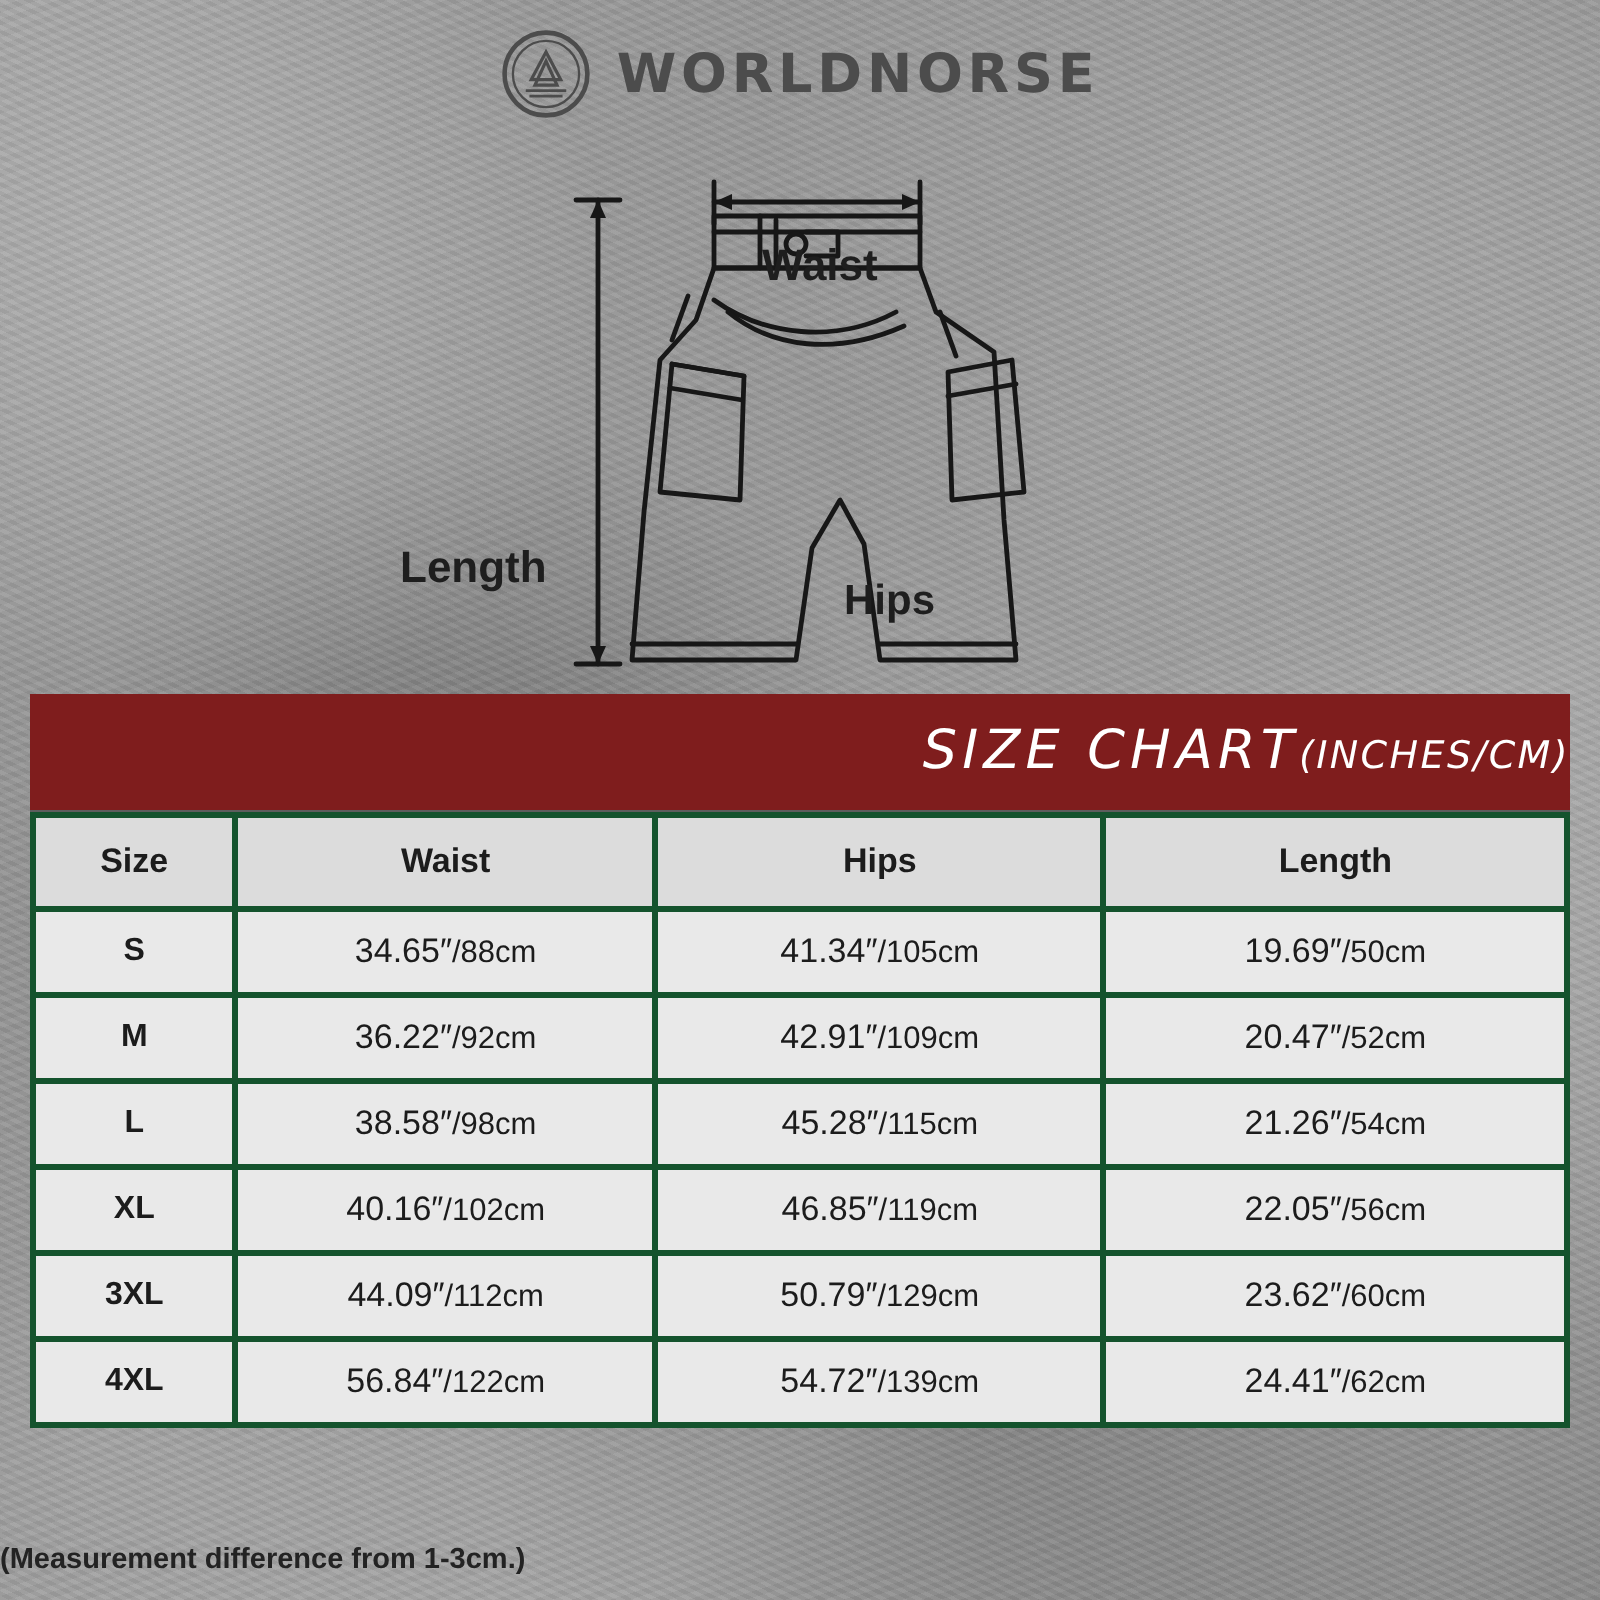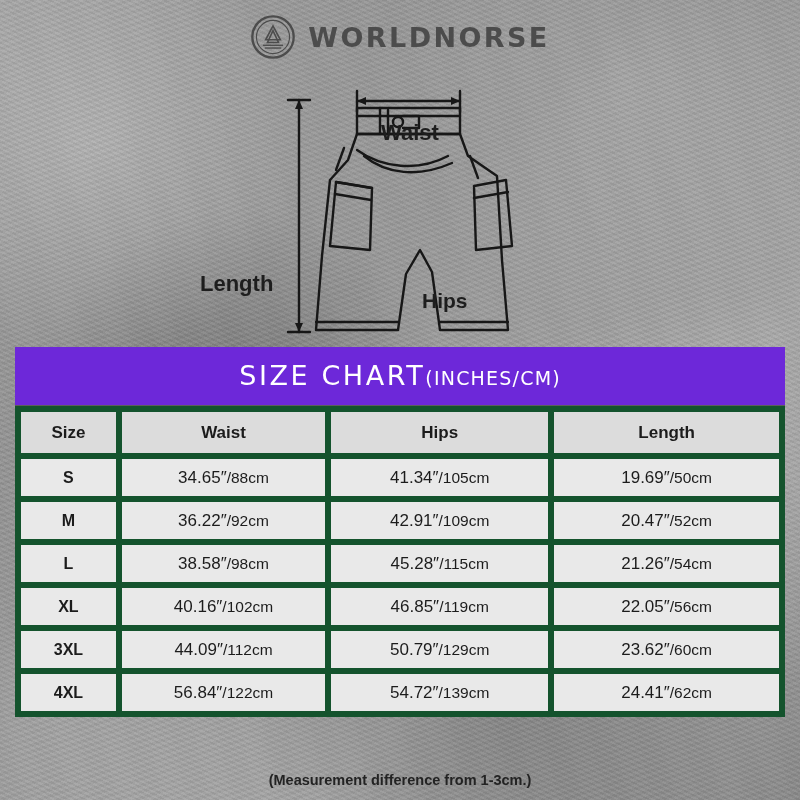--- a/index.html
+++ b/index.html
@@ -66,42 +66,43 @@
   .lbl-length { top: 211px; left: 200px; font-size: 22px; }
   .lbl-hips   { top: 229px; left: 422px; font-size: 21px; }
 
   
   .chart {
     position: absolute;
     left: 15px; top: 347px;
     width: 770px;
   }
   .chart-title {
-    background: #6d28d9;
+    background: #7f1d1d;
     color: #ffffff;
-    text-align: center;
+    text-align: right;
     padding: 13px 0 14px;
     border-bottom: 1px solid #5d5d5d;
+    font-style: italic;
   }
   .chart-title .t-main {
     font-size: 27px; letter-spacing: 2.6px; font-weight: normal;
     font-family: "DejaVu Sans", sans-serif;
   }
   .chart-title .t-sub {
     font-size: 19px; letter-spacing: 1.2px;
     font-family: "DejaVu Sans", sans-serif;
   }
   table.size-table {
     width: 100%;
     border-collapse: collapse;
     background: #e9e9e9;
     table-layout: fixed;
   }
   table.size-table th, table.size-table td {
-    border: 6px solid #14532d;
+    border: 3px solid #14532d;
     text-align: center;
     color: #1c1c1c;
     height: 43px;
     padding: 0;
   }
   table.size-table thead th {
     background: #dcdcdc;
     font-size: 17px;
     font-weight: bold;
     height: 47px;
@@ -112,21 +113,21 @@
   .cm-val { font-size: 15.5px; text-align: right; }
   col.c-size { width: 13.2%; }
   col.c-waist { width: 27.4%; }
   col.c-hips { width: 29.2%; }
   col.c-length { width: 30.2%; }
 
   .note {
     position: absolute;
     left: 0; right: 0;
     top: 772px;
-    text-align: center;
+    text-align: left;
     font-size: 14.5px;
     font-weight: bold;
     color: #232323;
   }
 </style>
 </head>
 <body>
 
 <div class="bg"></div>
 <div class="bg-grain"></div>

